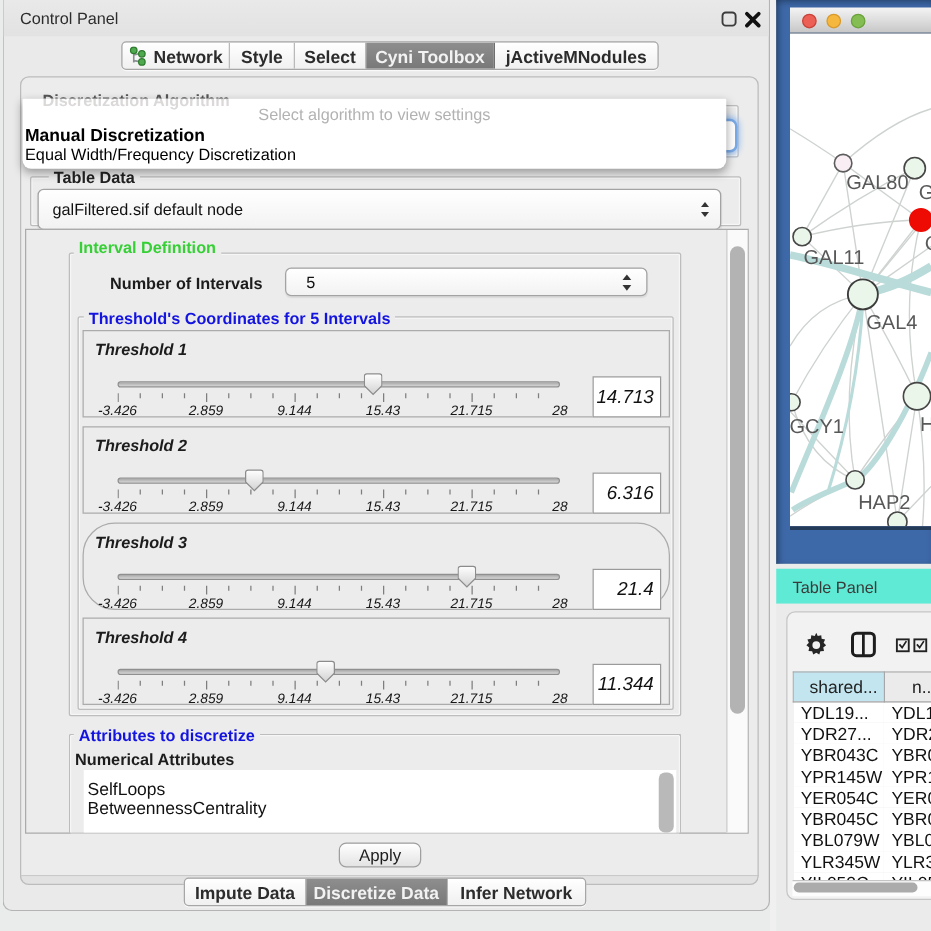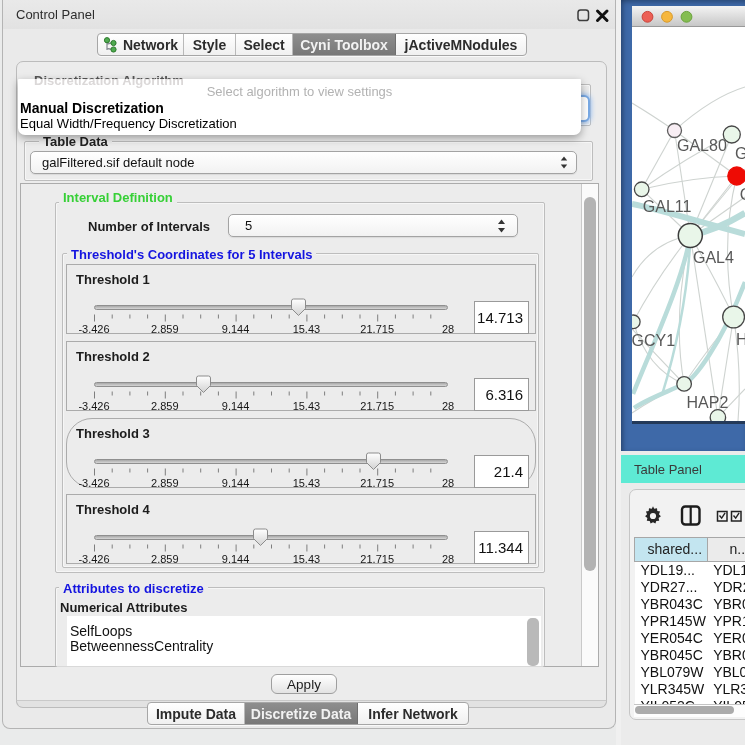--- a/index.html
+++ b/index.html
@@ -35,21 +35,21 @@
     white-space:nowrap;font-weight:bold; }
 
   .combo { position:absolute; background:linear-gradient(#ffffff,#f2f2f2);
     border:1px solid #a3a3a3; border-radius:5px; font-size:13px; color:#111;
     display:flex; align-items:center; box-shadow:0 1px 1px rgba(0,0,0,.08); }
   .combo .arr { position:absolute; top:0; bottom:0; display:flex; flex-direction:column;
     justify-content:center; align-items:center; line-height:0; }
   .combo svg { display:block; }
 
   .tbox { position:absolute; left:63px; width:470px; height:70px;
-    border:1px solid #ababab; background:#ececec; }
+    border:1px solid #ababab; background:#ececec;font-style:italic; }
   .tbox .tt { position:absolute; left:9px; top:7px; font-size:13px; font-weight:bold; color:#1c1c1c; }
   .groove { position:absolute; left:27px; width:354px; height:5px; top:40px;
     border:1px solid #8f8f8f; border-radius:3px;
     background:linear-gradient(#a8a8a8,#d6d6d6); }
   .vfield { position:absolute; left:407px; top:36px; width:55px; height:33px;
     background:#fff; border:1px solid #9a9a9a; font-size:15px; color:#111;
     display:flex; align-items:center; justify-content:flex-end; padding-right:5px; }
   .thumb { position:absolute; top:33px; width:15px; height:19px; }
   .ticks { position:absolute; left:27px; top:49px; width:354px; height:8px; }
   .slabels { position:absolute; left:27px; top:58px; width:354px; height:12px;
@@ -264,21 +264,21 @@
 
   <div class="abs" id="panel"></div>
   <div class="abs" style="left:13px; top:699.5px; width:591px; height:8px; background:#e2e2e2;
     border:1px solid #bcbcbc; border-top:1px solid #c9c9c9; border-radius:0 0 7px 7px;"></div>
 
   <div class="groupbox" style="left:21px; top:84px; width:567px; height:42px;"></div>
   <div class="abs" style="left:556px;top:95px;width:31px;height:27px;background:#fff;border:2.5px solid #79a9e4;border-radius:6px;box-shadow:0 0 5px 1px #8fb9ef;"></div>
 
   <div class="groupbox" style="left:21px; top:141px; width:569px; height:40px;"></div>
   <div class="grouplab" style="left:36px; top:134px; color:#222;">Table Data</div>
-  <div class="combo" style="left:27px; top:151px; width:547px; height:23px; padding-left:11px;">galFiltered.sif default node
+  <div class="combo" style="left:27px; top:151px; width:547px; height:33px; padding-left:11px;">galFiltered.sif default node
     <span class="arr" style="right:8px;">
         <svg width="8" height="15">
           <path d="M4 1.5 L7.2 5.5 L0.8 5.5 Z" fill="#333"></path>
           <path d="M4 13.5 L7.2 9.5 L0.8 9.5 Z" fill="#333"></path>
         </svg>
       </span>
   </div>
 
   <div class="abs" style="left:17px; top:183px; width:579px; height:484px; border:1px solid #ababab; background:#ececec;"></div>
 

